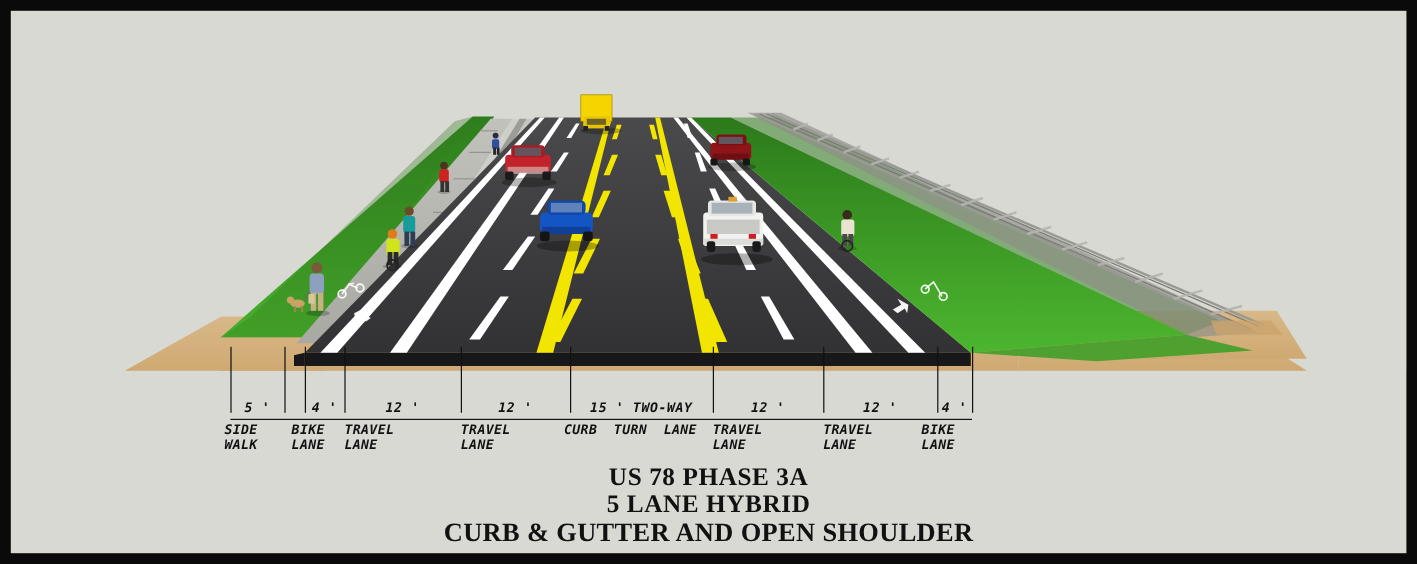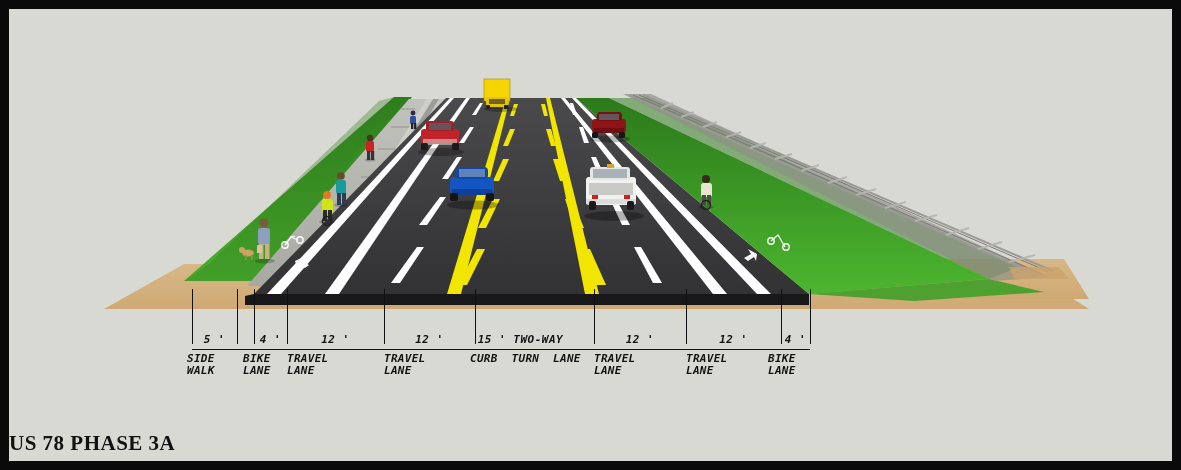--- a/index.html
+++ b/index.html
@@ -34,21 +34,21 @@
   .lbltxt{
     position:absolute;color:#111;
     font-family:"DejaVu Sans Mono",monospace;
     font-style:italic;font-weight:700;font-size:11px;line-height:12px;
     letter-spacing:.3px;white-space:pre;
   }
 
   
   #title{
     position:absolute;left:0;right:0;bottom:6px;
-    text-align:left;color:#111;
+    text-align:center;color:#111;
     font-family:"Liberation Serif","DejaVu Serif",serif;
     font-weight:700;
   }
   #title div{line-height:23px;}
   .t1{font-size:21px;letter-spacing:.5px;}
   .t2{font-size:21px;letter-spacing:.5px;}
   .t3{font-size:22px;letter-spacing:.3px;}
 </style>
 </head>
 <body>
@@ -347,33 +347,35 @@
     <div class="lbltxt" style="left:234px;width:56px;top:56px;">LANE</div>
 
     <div class="dimtxt" style="left:278px;width:97px;top:24px;">12 '</div>
     <div class="lbltxt" style="left:278px;width:97px;top:44px;">TRAVEL</div>
     <div class="lbltxt" style="left:278px;width:97px;top:56px;">LANE</div>
 
     <div class="dimtxt" style="left:375px;width:91px;top:24px;">12 '</div>
     <div class="lbltxt" style="left:375px;width:91px;top:44px;">TRAVEL</div>
     <div class="lbltxt" style="left:375px;width:91px;top:56px;">LANE</div>
 
-    <div class="dimtxt" style="left:452px;width:119px;top:24px;text-align:center;">15 '  TWO-WAY</div>
+    <div class="dimtxt" style="left:466px;width:119px;top:24px;text-align:center;">15 '  TWO-WAY</div>
     <div class="lbltxt" style="left:461px;width:129px;top:44px;">CURB  TURN  LANE</div>
 
     <div class="dimtxt" style="left:585px;width:92px;top:24px;">12 '</div>
     <div class="lbltxt" style="left:585px;width:92px;top:44px;">TRAVEL</div>
     <div class="lbltxt" style="left:585px;width:92px;top:56px;">LANE</div>
 
     <div class="dimtxt" style="left:677px;width:95px;top:24px;">12 '</div>
     <div class="lbltxt" style="left:677px;width:95px;top:44px;">TRAVEL</div>
     <div class="lbltxt" style="left:677px;width:95px;top:56px;">LANE</div>
 
     <div class="dimtxt" style="left:772px;width:29px;top:24px;">4 '</div>
     <div class="lbltxt" style="left:759px;width:56px;top:44px;">BIKE</div>
     <div class="lbltxt" style="left:759px;width:56px;top:56px;">LANE</div>
   </div>
 
   <div id="title">
     <div class="t1">US 78 PHASE 3A</div>
+    <div class="t2">5 LANE HYBRID</div>
+    <div class="t3">CURB &amp; GUTTER AND OPEN SHOULDER</div>
   </div>
 
 </div>
 
 </body></html>

